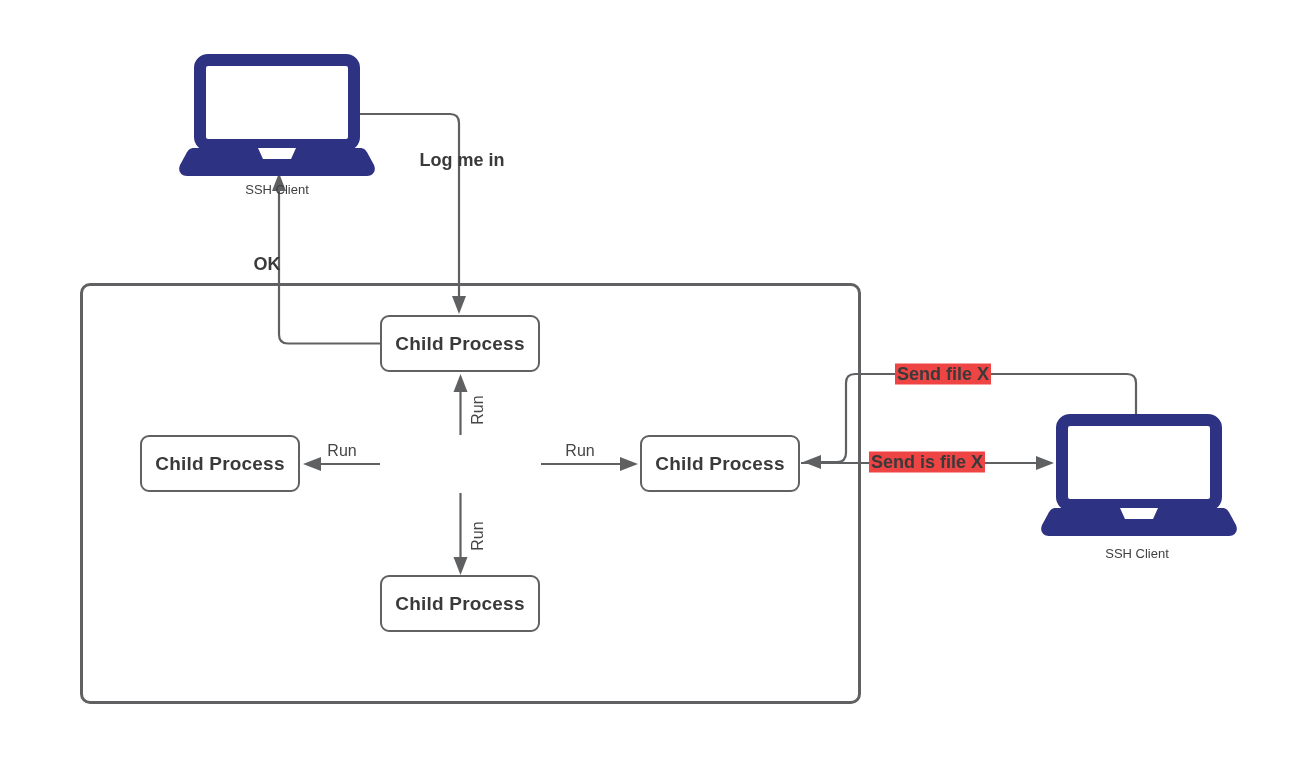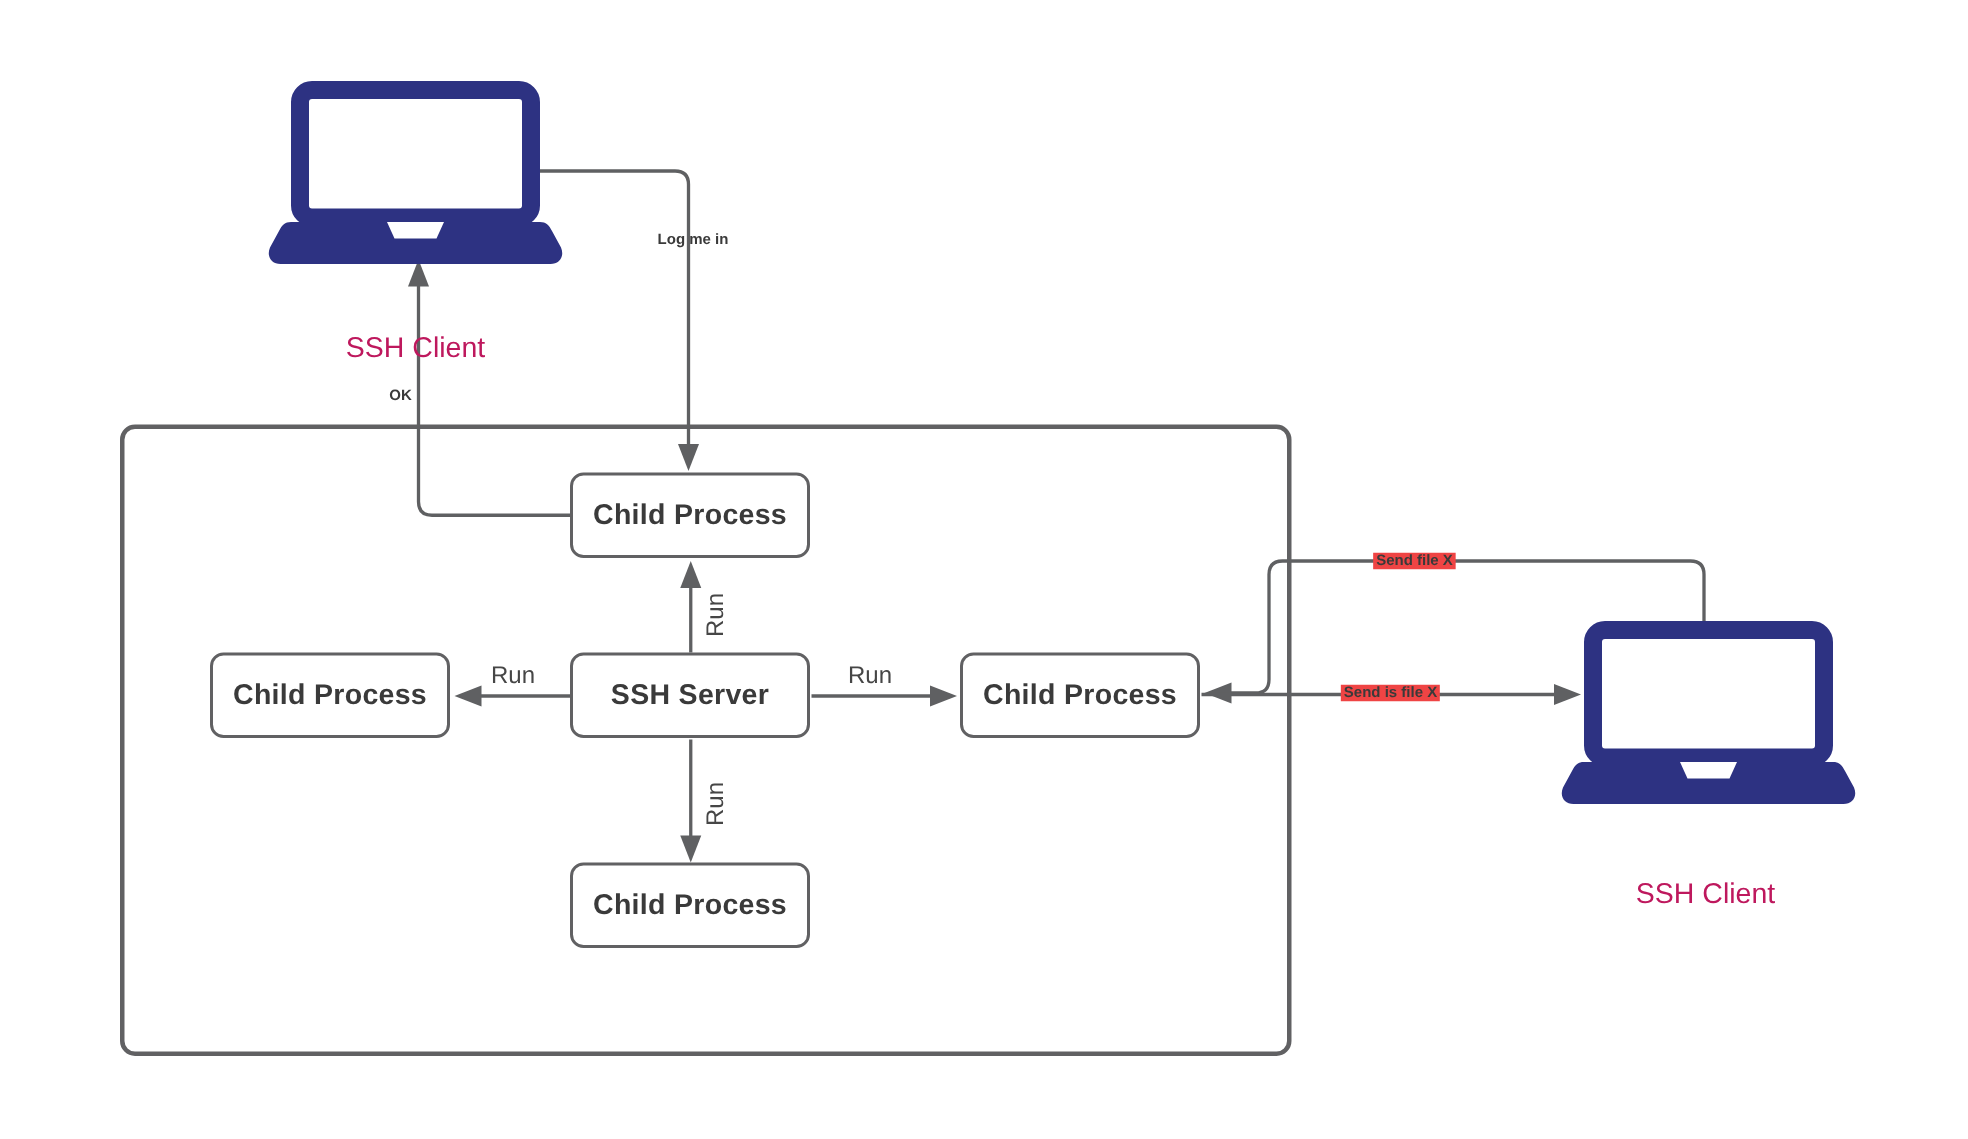--- a/index.html
+++ b/index.html
@@ -35,26 +35,26 @@
     font-weight:bold;font-size:19px;color:var(--text);
     letter-spacing:0.2px;
     box-sizing:content-box;
   }
   .lbl{
     position:absolute;
     transform:translate(-50%,-50%);
     font-size:15px;color:var(--text);
     white-space:nowrap;
   }
-  .lbl.bold{font-weight:bold;font-size:10px;}
+  .lbl.bold{font-weight:bold;font-size:18px;}
   .lbl.onwire{background:#ef4444;padding:0 2px;}
   .lbl.vert{transform:translate(-50%,-50%) rotate(-90deg);font-size:16px;color:#464646;}
   .lbl.run{font-size:16px;color:#464646;}
   .laptop{position:absolute;}
-  .client-label{font-size:19px;color:#be185d;margin-top:44px;}
+  .client-label{font-size:13px;color:#404040;}
   path.wire{stroke:var(--line);stroke-width:2.2;fill:none;}
   polygon.head{fill:var(--line);stroke:none;}
 </style>
 </head>
 <body>
 
 <div id="canvas">
 
   <div class="boundary"></div>
 
@@ -98,23 +98,20 @@
     <path d="M 80 96 H 118 L 113 107 H 85 Z" fill="#ffffff"></path>
   </svg>
   <div class="lbl client-label" style="left:1137px;top:553px">SSH Client</div>
 
   <div class="node" style="left:380px;top:315px">
     <span>Child Process</span>
   </div>
   <div class="node" style="left:140px;top:435px">
     <span>Child Process</span>
   </div>
-  <div class="node" style="left:380px;top:435px">
-    <span>SSH Server</span>
-  </div>
   <div class="node" style="left:640px;top:435px">
     <span>Child Process</span>
   </div>
   <div class="node" style="left:380px;top:575px">
     <span>Child Process</span>
   </div>
 
   <div class="lbl bold" style="left:462px;top:160px">Log me in</div>
   <div class="lbl bold" style="left:267px;top:264px">OK</div>
   <div class="lbl vert" style="left:478px;top:410px">Run</div>

